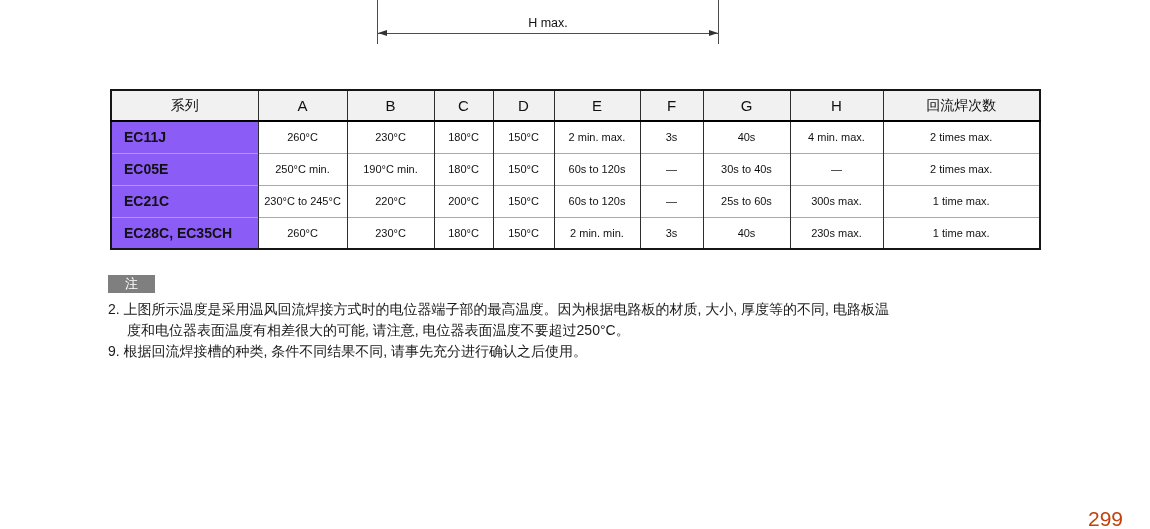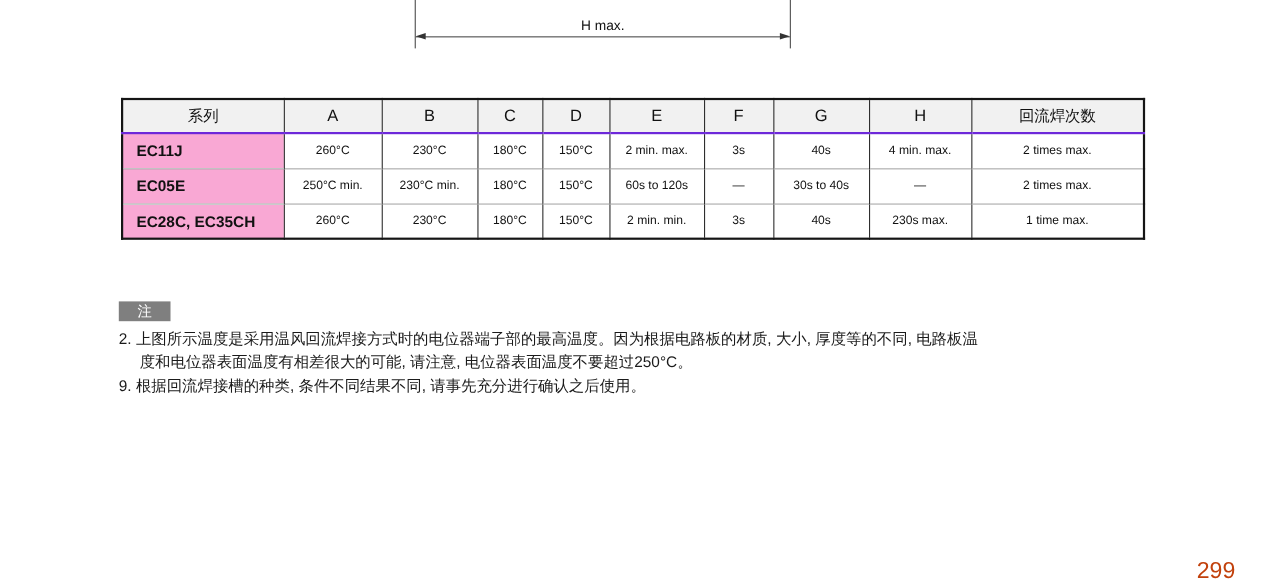--- a/index.html
+++ b/index.html
@@ -22,32 +22,32 @@
   .arrowhead.left  { left: 1px;  border-right: 9px solid #333; }
   .arrowhead.right { right: 1px; border-left: 9px solid #333; }
   .dim-label { position: absolute; left: 0; right: 0; top: 16px; text-align: center; font-size: 12.5px; color: #111; }
 
   
   .tbl-wrap { position: absolute; left: 110px; top: 89px; }
   table { border-collapse: collapse; table-layout: fixed; width: 929px; }
   table { border: 2px solid #151515; }
   thead th {
     background: #f1f1f1; font-weight: normal; font-size: 15px; color: #111;
-    height: 31px; border-bottom: 2px solid #6d28d9; border-left: 1px solid #2e2e2e;
+    height: 31px; border-bottom: 2px solid #000000; border-left: 1px solid #2e2e2e;
     text-align: center; vertical-align: middle;
   }
   thead th.cjk { font-size: 14px; }
   tbody td, tbody th {
     height: 32px; border-left: 1px solid #2e2e2e; border-top: 1px solid #a9a9a9;
     font-size: 11px; text-align: center; vertical-align: middle; color: #111;
     white-space: nowrap; overflow: hidden;
   }
   tbody tr:first-child td, tbody tr:first-child th { border-top: none; }
   tbody th.series {
-    background: #f9a8d4; font-weight: bold; font-size: 14px;
+    background: #8b5cf6; font-weight: bold; font-size: 14px;
     text-align: left; padding-left: 12px; border-left: none;
   }
   thead th:first-child { border-left: none; }
   td.small { font-size: 11px; }
 
   
   .notes { position: absolute; left: 108px; top: 274px; width: 790px; }
   .note-badge {
     display: inline-block; width: 47px; height: 18px; background: #7f7f7f;
     color: #fff; font-size: 13px; line-height: 18px; text-align: center;
@@ -114,28 +114,40 @@
           <td>150°C</td>
           <td>2 min. max.</td>
           <td>3s</td>
           <td>40s</td>
           <td>4 min. max.</td>
           <td>2 times max.</td>
         </tr>
         <tr>
           <th class="series">EC05E</th>
           <td>250°C min.</td>
-          <td>230°C min.</td>
+          <td>190°C min.</td>
           <td>180°C</td>
           <td>150°C</td>
           <td>60s to 120s</td>
           <td>—</td>
           <td>30s to 40s</td>
           <td>—</td>
           <td>2 times max.</td>
+        </tr>
+        <tr>
+          <th class="series">EC21C</th>
+          <td class="small">230°C to 245°C</td>
+          <td>220°C</td>
+          <td>200°C</td>
+          <td>150°C</td>
+          <td>60s to 120s</td>
+          <td>—</td>
+          <td>25s to 60s</td>
+          <td>300s max.</td>
+          <td>1 time max.</td>
         </tr>
         <tr>
           <th class="series">EC28C, EC35CH</th>
           <td>260°C</td>
           <td>230°C</td>
           <td>180°C</td>
           <td>150°C</td>
           <td>2 min. min.</td>
           <td>3s</td>
           <td>40s</td>

